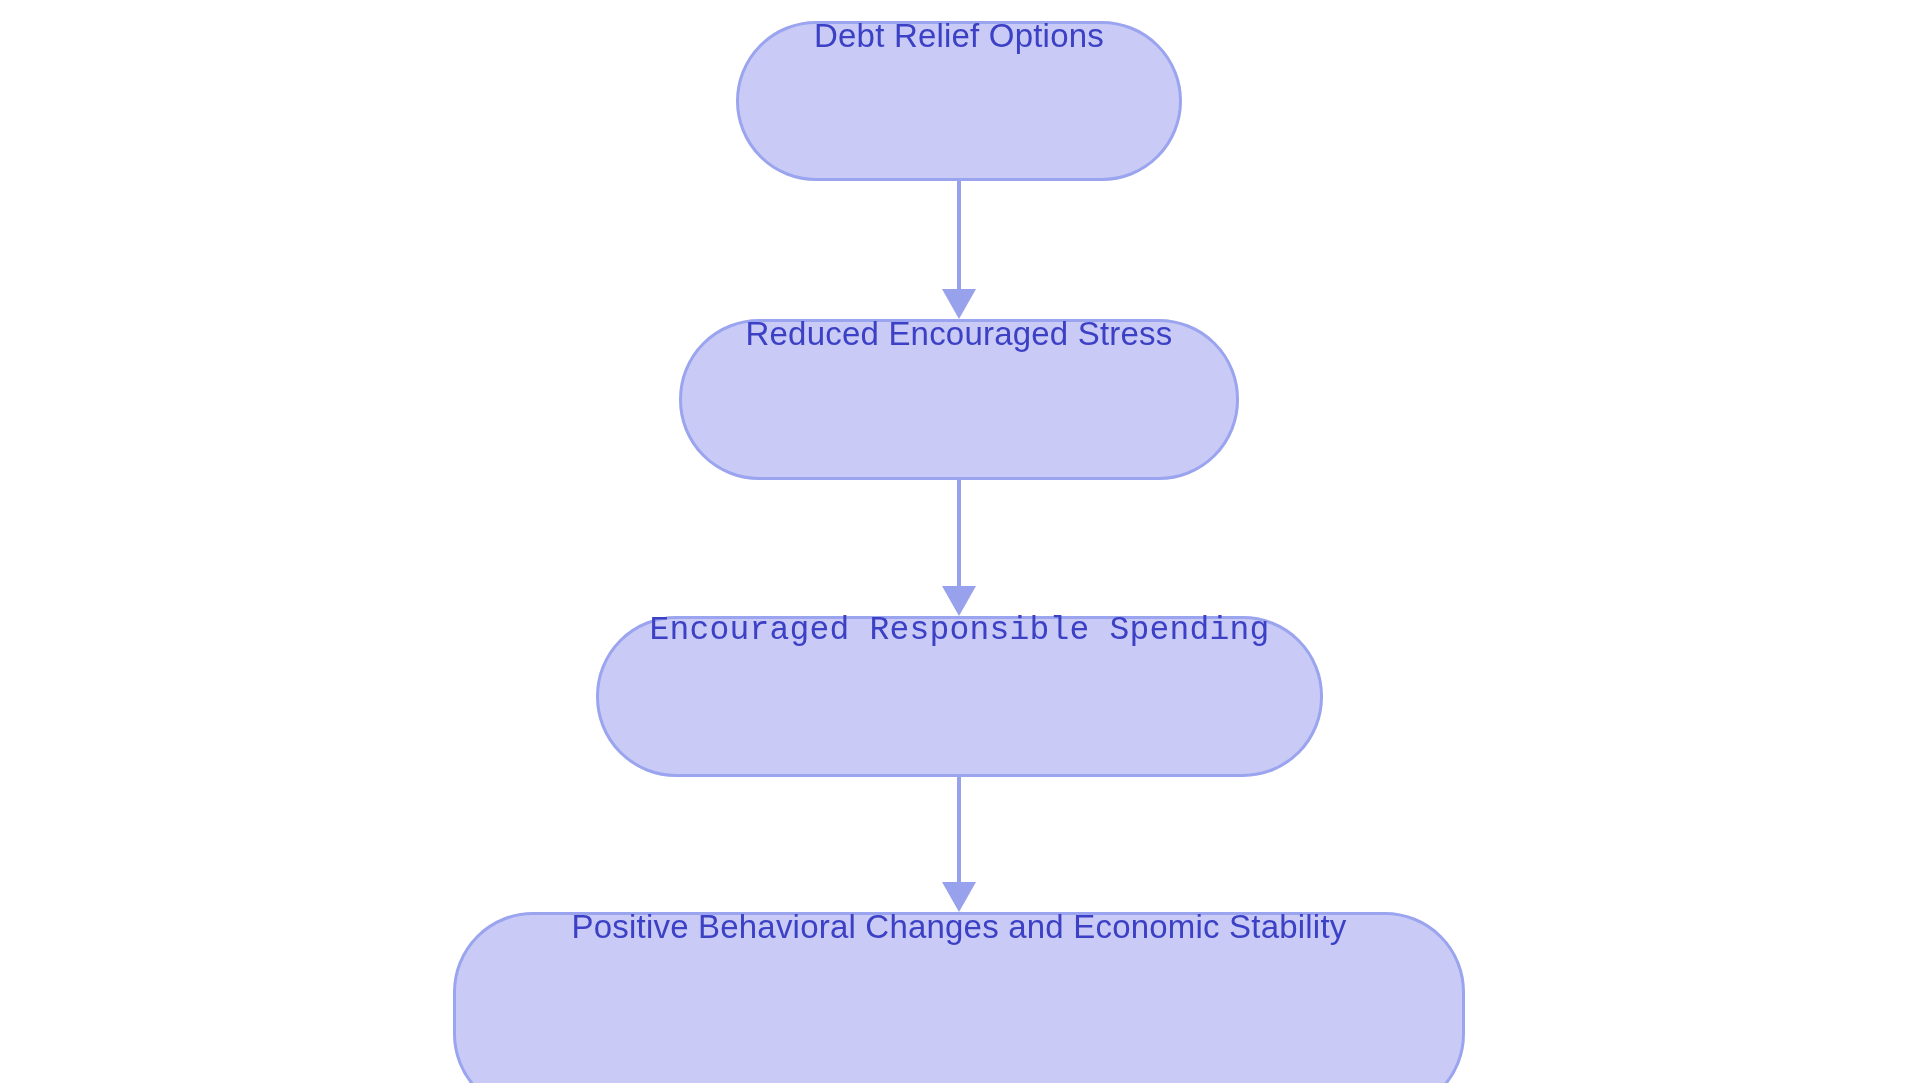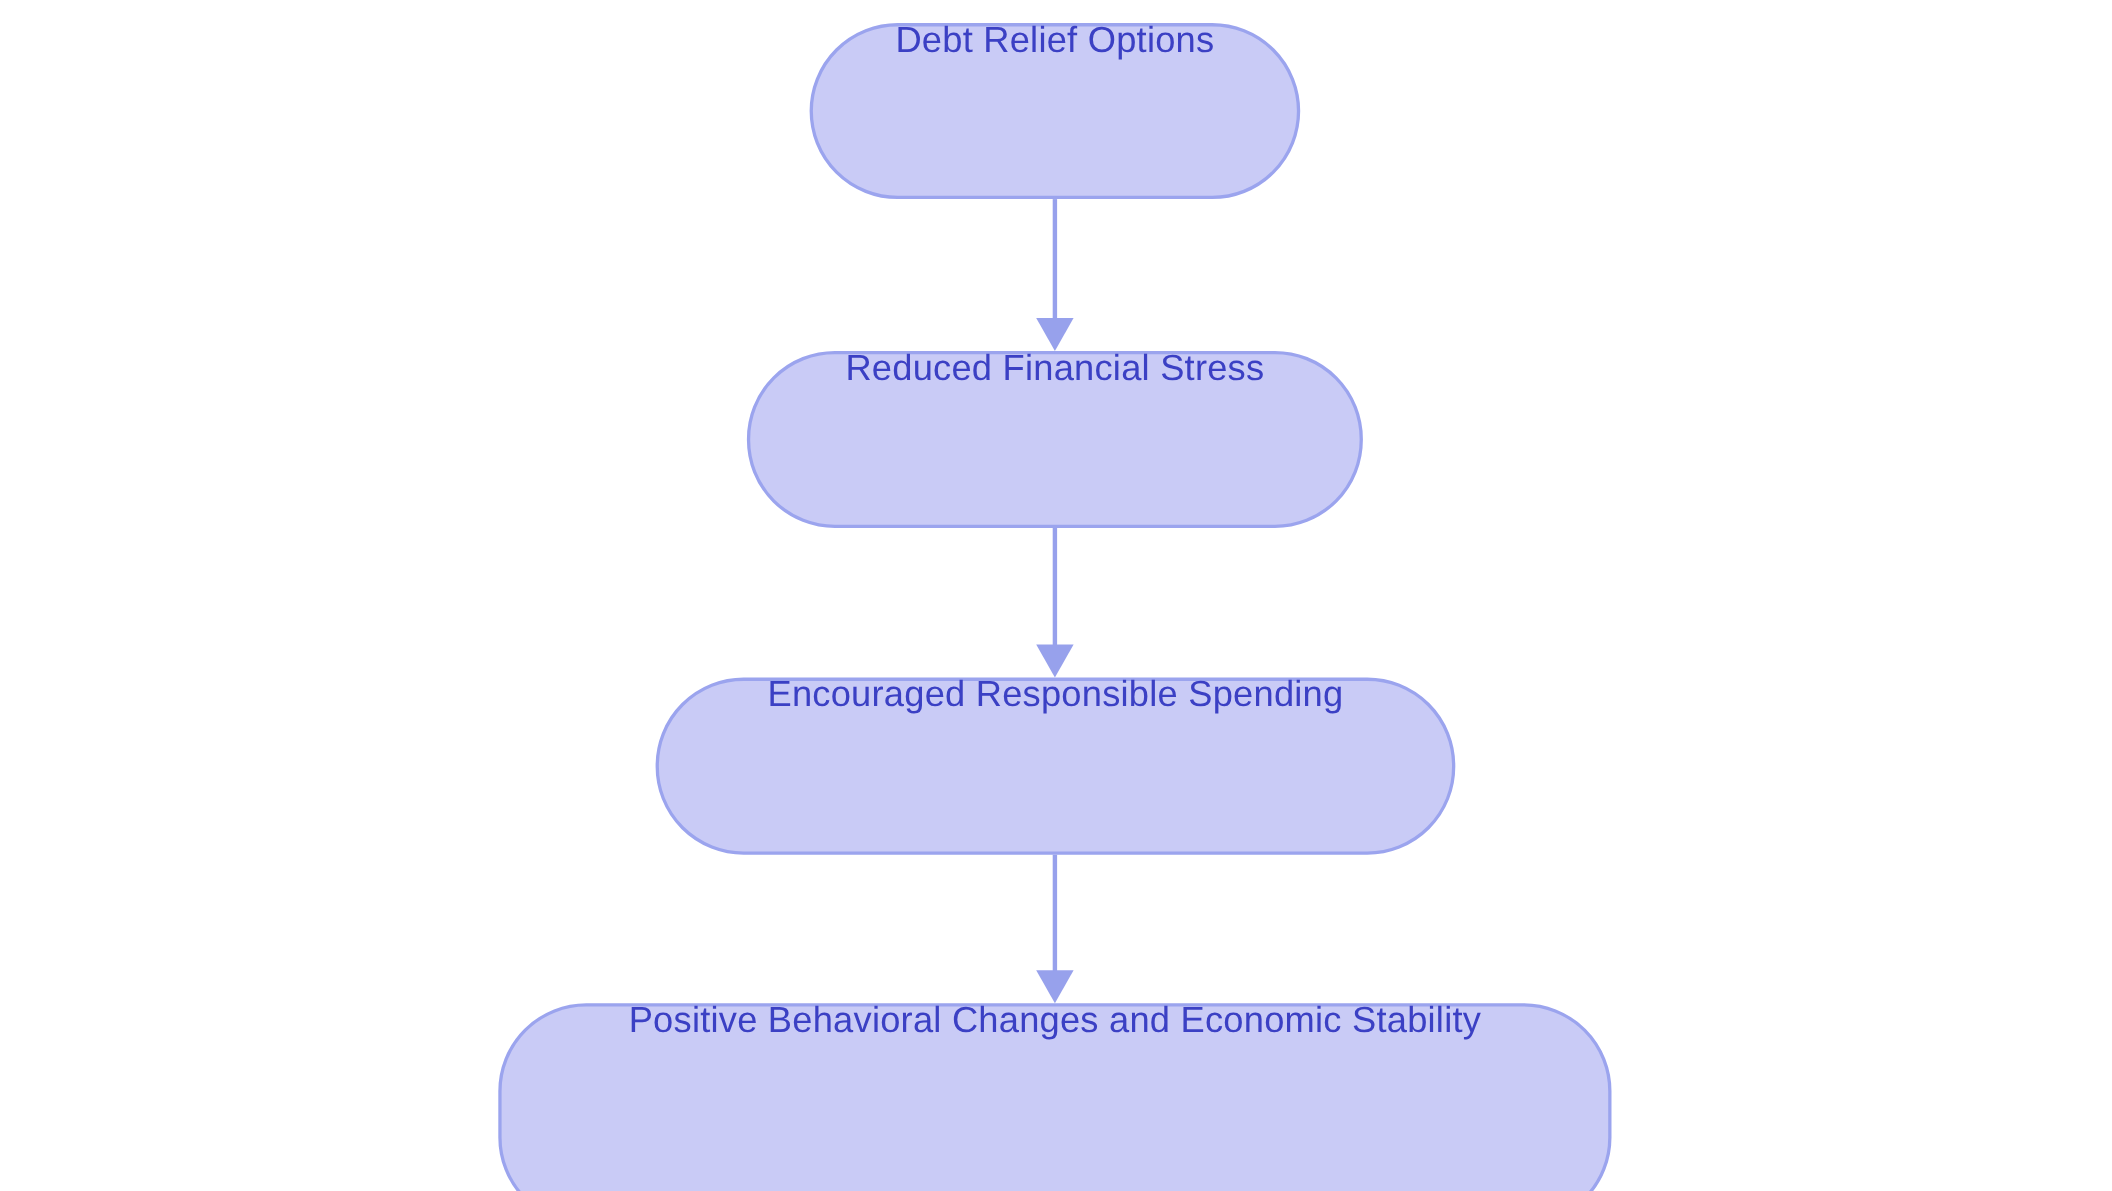--- a/index.html
+++ b/index.html
@@ -33,21 +33,21 @@
   }
   .node-label {
     color: var(--node-text);
     font-size: 33px;
     letter-spacing: 0.2px;
     white-space: nowrap;
     transform: translateY(-7px);
   }
   .n1 { left: 736px; top: 21px;  width: 446px; }
   .n2 { left: 679px; top: 319px; width: 560px; height: 161px; }
-  .n3 { left: 596px; top: 616px; width: 727px; height: 161px; }
+  .n3 { left: 596px; top: 616px; width: 727px; height: 161px; font-family: Liberation Mono, monospace; }
   .n4 { left: 453px; top: 912px; width: 1012px; height: 202px; }
 
   .edge { position: absolute; left: 942px; width: 34px; }
   .e1 { top: 181px; height: 138px; }
   .e2 { top: 480px; height: 136px; }
   .e3 { top: 777px; height: 135px; }
   .edge-line {
     position: absolute;
     left: 15px;
     top: 0;
@@ -74,21 +74,21 @@
   <div class="node n1">
     <span class="node-label">Debt Relief Options</span>
   </div>
 
   <div class="edge e1">
     <div class="edge-line"></div>
     <div class="edge-head"></div>
   </div>
 
   <div class="node n2">
-    <span class="node-label">Reduced Financial Stress</span>
+    <span class="node-label">Reduced Encouraged Stress</span>
   </div>
 
   <div class="edge e2">
     <div class="edge-line"></div>
     <div class="edge-head"></div>
   </div>
 
   <div class="node n3">
     <span class="node-label">Encouraged Responsible Spending</span>
   </div>

